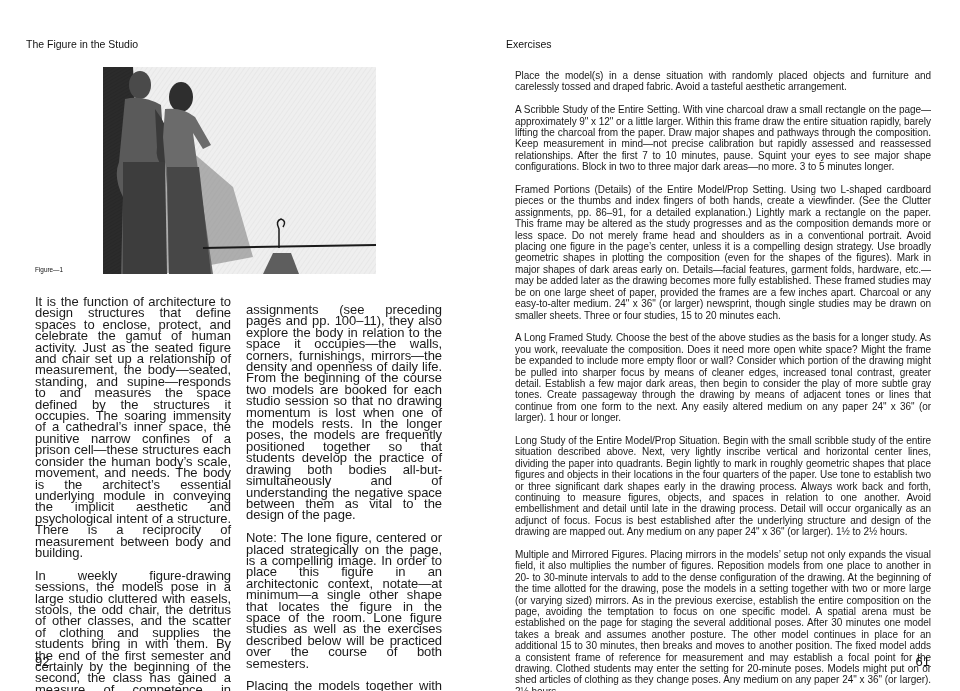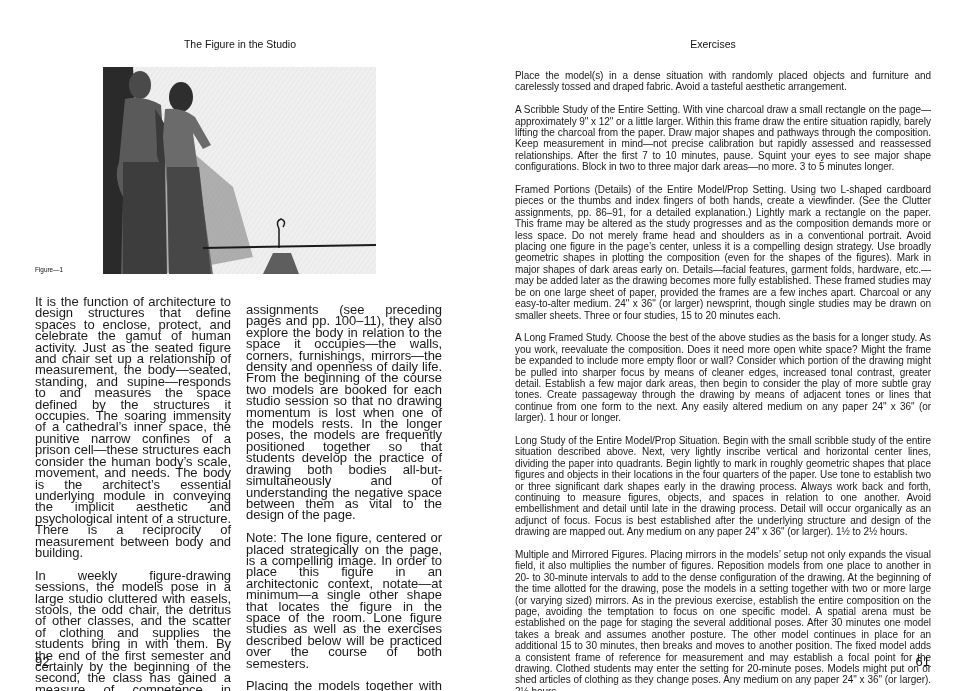--- a/index.html
+++ b/index.html
@@ -5,21 +5,21 @@
   * { box-sizing: border-box; margin: 0; padding: 0; }
   html, body { width: 960px; height: 691px; background: #ffffff; overflow: hidden; }
   body { position: relative; font-family: "Liberation Sans", "DejaVu Sans", sans-serif; color: #1a1a1a; }
 
   .page { position: absolute; top: 0; height: 691px; }
   .page-left { left: 0; width: 480px; }
   .page-right { left: 480px; width: 480px; }
 
   .running-head {
     position: absolute; top: 38px; font-size: 10.5px; color: #111;
-    text-align: center; white-space: nowrap;
+    white-space: nowrap; margin-left: 26px;
   }
   .page-left .running-head { left: 0; width: 480px; }
   .page-right .running-head { left: 0; width: 466px; }
 
   .figure {
     position: absolute; left: 103px; top: 67px; width: 273px; height: 207px;
     background: #f3f3f3; overflow: hidden;
   }
   .figure svg { display: block; width: 100%; height: 100%; }
 

